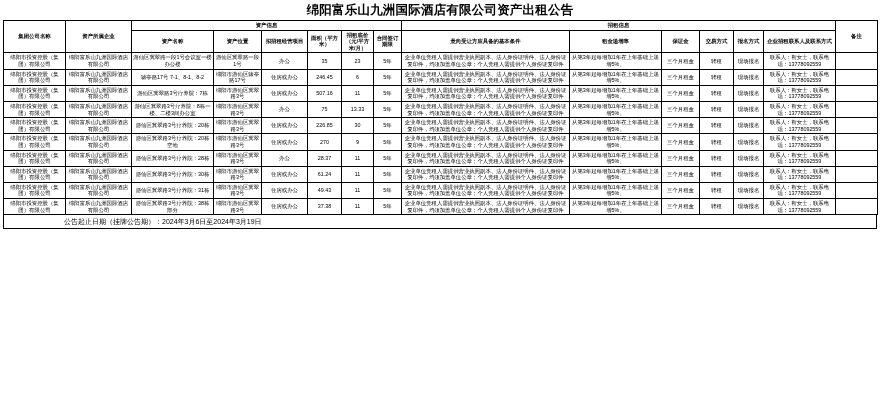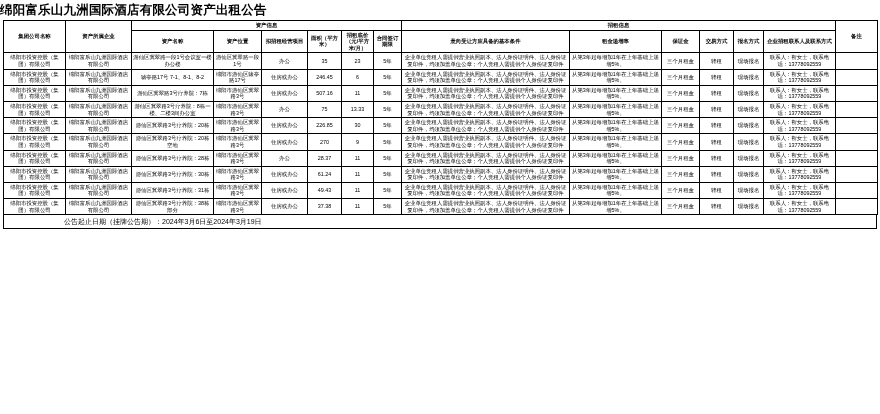--- a/index.html
+++ b/index.html
@@ -3,21 +3,21 @@
 <meta charset="utf-8">
 <style>
   html,body{margin:0;padding:0;background:#ffffff;}
   body{
     width:880px;height:414px;overflow:hidden;
     font-family:"Liberation Sans","DejaVu Sans",sans-serif;
     color:#000;
   }
   .page{width:880px;height:414px;position:relative;box-sizing:border-box;}
   .title{
-    width:100%;text-align:left;font-size:12.5px;font-weight:bold;
+    width:100%;text-align:center;font-size:12.5px;font-weight:bold;
     line-height:16px;padding-top:2px;padding-bottom:2px;letter-spacing:.2px;
   }
   table.sheet{
     border-collapse:collapse;table-layout:fixed;width:874px;margin-left:3px;
   }
   table.sheet th,table.sheet td{
     border:1px solid #000;
     font-size:5.4px;line-height:6.6px;
     text-align:center;vertical-align:middle;
     padding:1px 1px;word-break:break-all;overflow:hidden;

